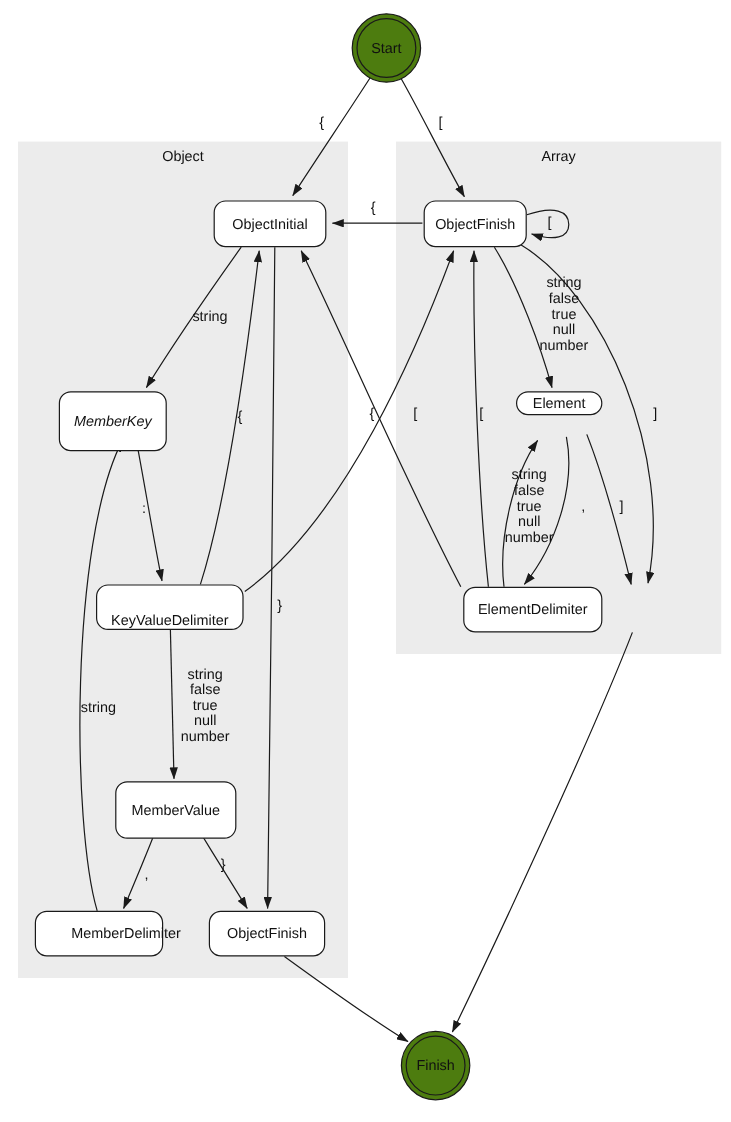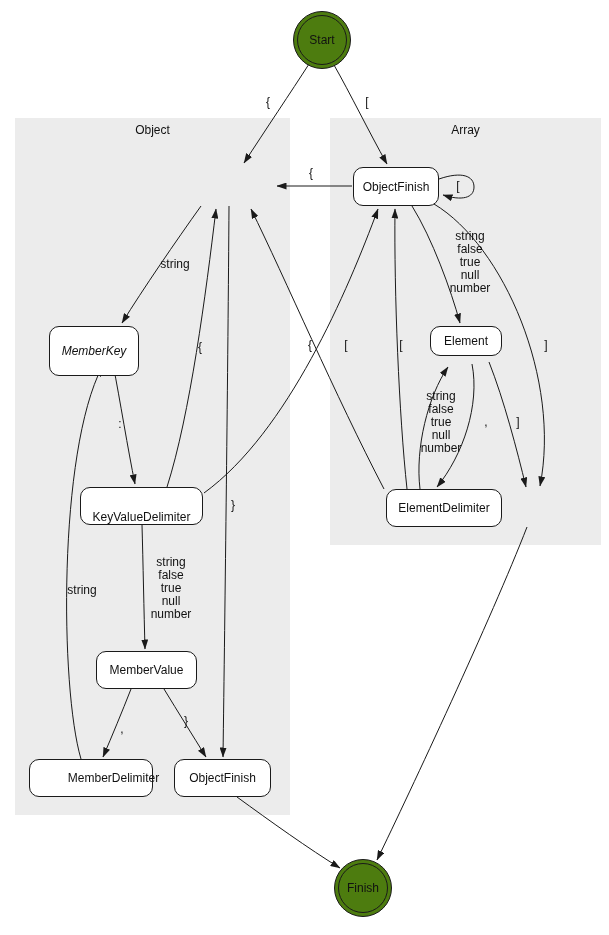--- a/index.html
+++ b/index.html
@@ -103,39 +103,42 @@
   <div class="edge-label" style="left:82px; top:590px;">string</div>
   <div class="edge-label" style="left:122px; top:729px;">,</div>
   <div class="edge-label" style="left:186px; top:721px;">}</div>
 
   <div class="node circle" style="left:293px; top:11px;">
     <div class="inner-ring">
       <span>Start</span>
     </div>
   </div>
 
+  <div class="node box" style="left:178px; top:167px; width:94px; height:39px;">
+    <span>ObjectInitial</span>
+  </div>
   <div class="node box" style="left:353px; top:167px; width:86px; height:39px;">
     <span>ObjectFinish</span>
   </div>
   <div class="node box" style="left:49px; top:326px; width:90px; height:50px;font-style:italic;">
     <span>MemberKey</span>
   </div>
-  <div class="node box" style="left:430px; top:326px; width:72px; height:30px;">
+  <div class="node box" style="left:430px; top:326px; width:72px; height:20px;">
     <span>Element</span>
   </div>
   <div class="node box" style="left:80px; top:487px; width:123px; height:38px;align-items:flex-end;">
     <span>KeyValueDelimiter</span>
   </div>
   <div class="node box" style="left:352px; top:489px; width:116px; height:38px;margin-left:34px;">
     <span>ElementDelimiter</span>
   </div>
-  <div class="node box" style="left:96px; top:651px; width:101px; height:38px;">
+  <div class="node box" style="left:96px; top:651px; width:101px; height:48px;">
     <span>MemberValue</span>
   </div>
-  <div class="node box" style="left:29px; top:759px; width:124px; height:38px;padding-left:45px;">
+  <div class="node box" style="left:29px; top:759px; width:107px; height:38px;padding-left:45px;">
     <span>MemberDelimiter</span>
   </div>
   <div class="node box" style="left:174px; top:759px; width:97px; height:38px;">
     <span>ObjectFinish</span>
   </div>
 
   <div class="node circle" style="left:334px; top:859px;">
     <div class="inner-ring">
       <span>Finish</span>
     </div>

